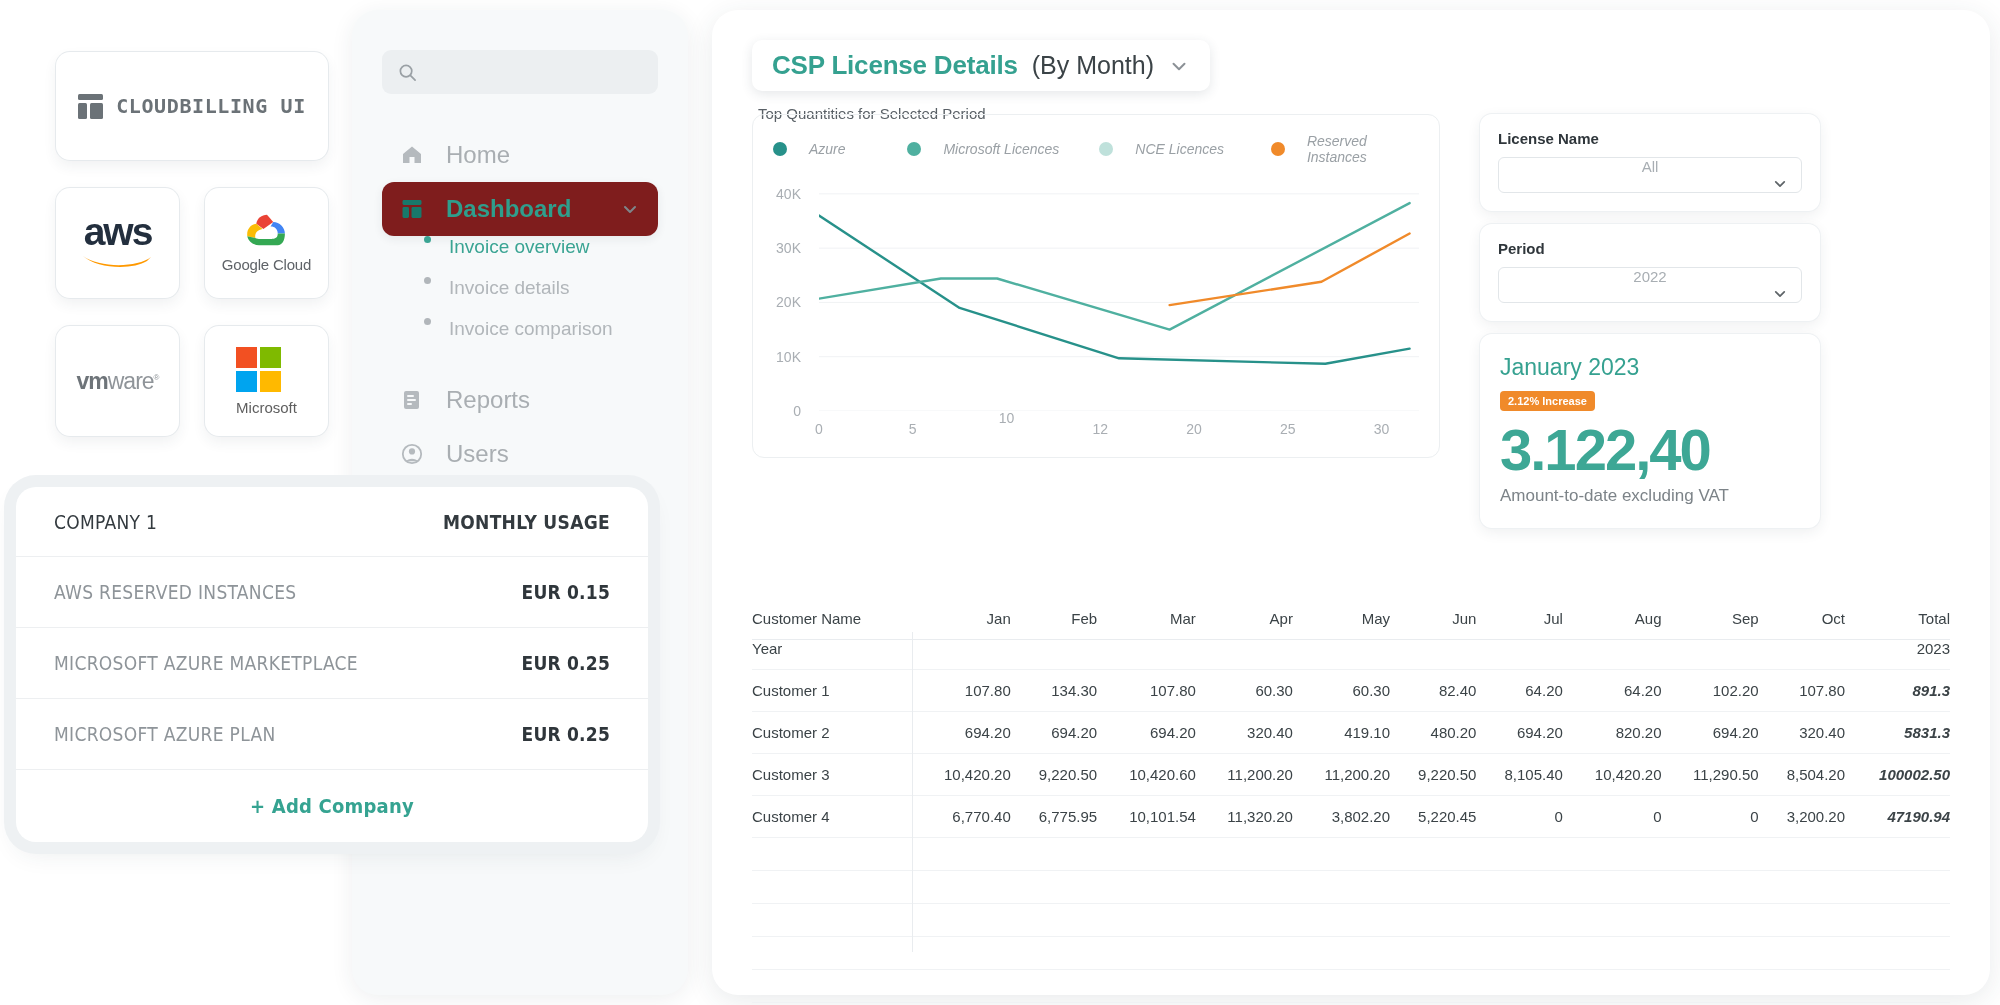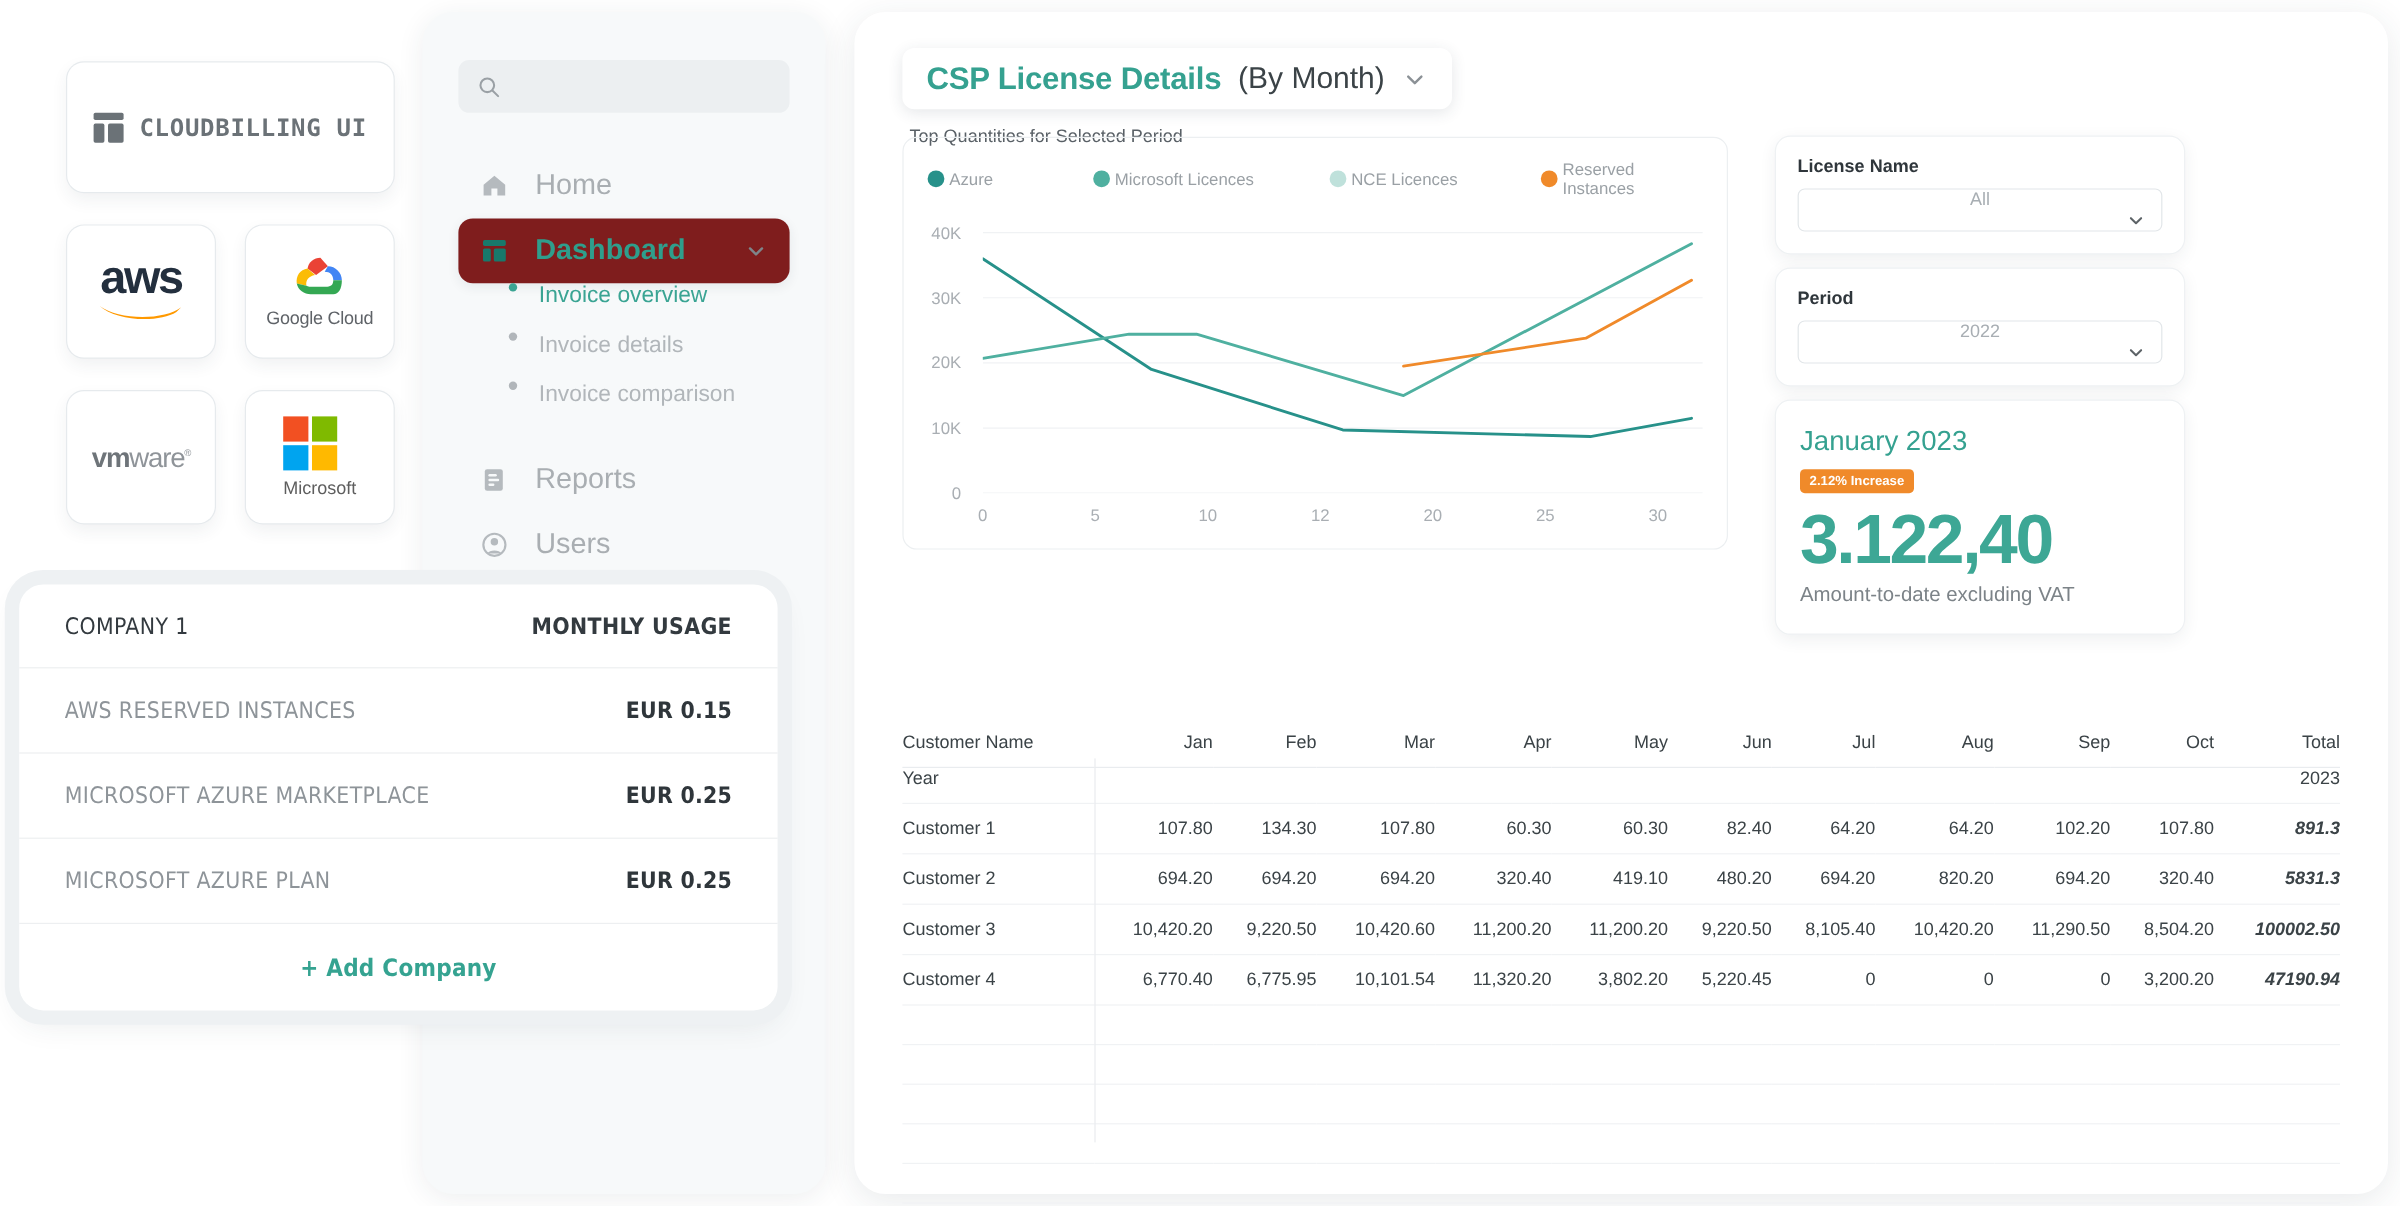--- a/index.html
+++ b/index.html
@@ -113,21 +113,21 @@
   }
   .t-green { color: #35a190; font-size: 26px; font-weight: bold; letter-spacing: -.2px; }
   .t-grey { color: #3b4347; font-size: 25px; }
   .subtitle { color: #596066; font-size: 15px; margin: 14px 0 12px 6px; }
 
   .chart-card {
     position: absolute; left: 40px; top: 104px; width: 688px; height: 344px;
     border: 1px solid #eceff1; border-radius: 12px; padding: 18px 20px;
   }
   .legend { display: flex; align-items: center; gap: 0; margin-bottom: 12px; }
-  .leg { display: flex; align-items: center; gap: 4px; font-size: 14px; color: #9aa0a5; }
+  .leg { display: flex; align-items: center; gap: 22px; font-size: 14px; color: #9aa0a5; font-style: italic; }
   .leg i { width: 14px; height: 14px; border-radius: 50%; display: block; flex: none; }
 
   .plot { position: relative; width: 100%; height: 268px; }
   .ylab { position: absolute; right: 100%; transform: translateY(-50%); padding-right: 12px;
           font-size: 14px; color: #a9aeb3; white-space: nowrap; }
   .xlab { position: absolute; top: 100%; transform: translateX(-50%); padding-top: 10px;
           font-size: 14px; color: #a9aeb3; }
   .plotarea { position: absolute; left: 46px; right: 0; top: 6px; bottom: 34px; }
 
   
@@ -365,21 +365,21 @@
         <div id="yticks">
             <div class="ylab" style="top: 234px; right: auto; left: 0px; width: 40px; text-align: right;">0</div>
             <div class="ylab" style="top: 179.714px; right: auto; left: 0px; width: 40px; text-align: right;">10K</div>
             <div class="ylab" style="top: 125.429px; right: auto; left: 0px; width: 40px; text-align: right;">20K</div>
             <div class="ylab" style="top: 71.1429px; right: auto; left: 0px; width: 40px; text-align: right;">30K</div>
             <div class="ylab" style="top: 16.8571px; right: auto; left: 0px; width: 40px; text-align: right;">40K</div>
           </div>
         <div id="xticks">
             <div class="xlab" style="left: 46px; top: 234px;">0</div>
             <div class="xlab" style="left: 139.75px; top: 234px;">5</div>
-            <div class="xlab" style="left: 233.5px; top: 234px;">10</div>
+            <div class="xlab" style="left: 233.5px; top: 223px;">10</div>
             <div class="xlab" style="left: 327.25px; top: 234px;">12</div>
             <div class="xlab" style="left: 421px; top: 234px;">20</div>
             <div class="xlab" style="left: 514.75px; top: 234px;">25</div>
             <div class="xlab" style="left: 608.5px; top: 234px;">30</div>
           </div>
       </div>
     </div>
 
     
     <div class="rcard r1">

